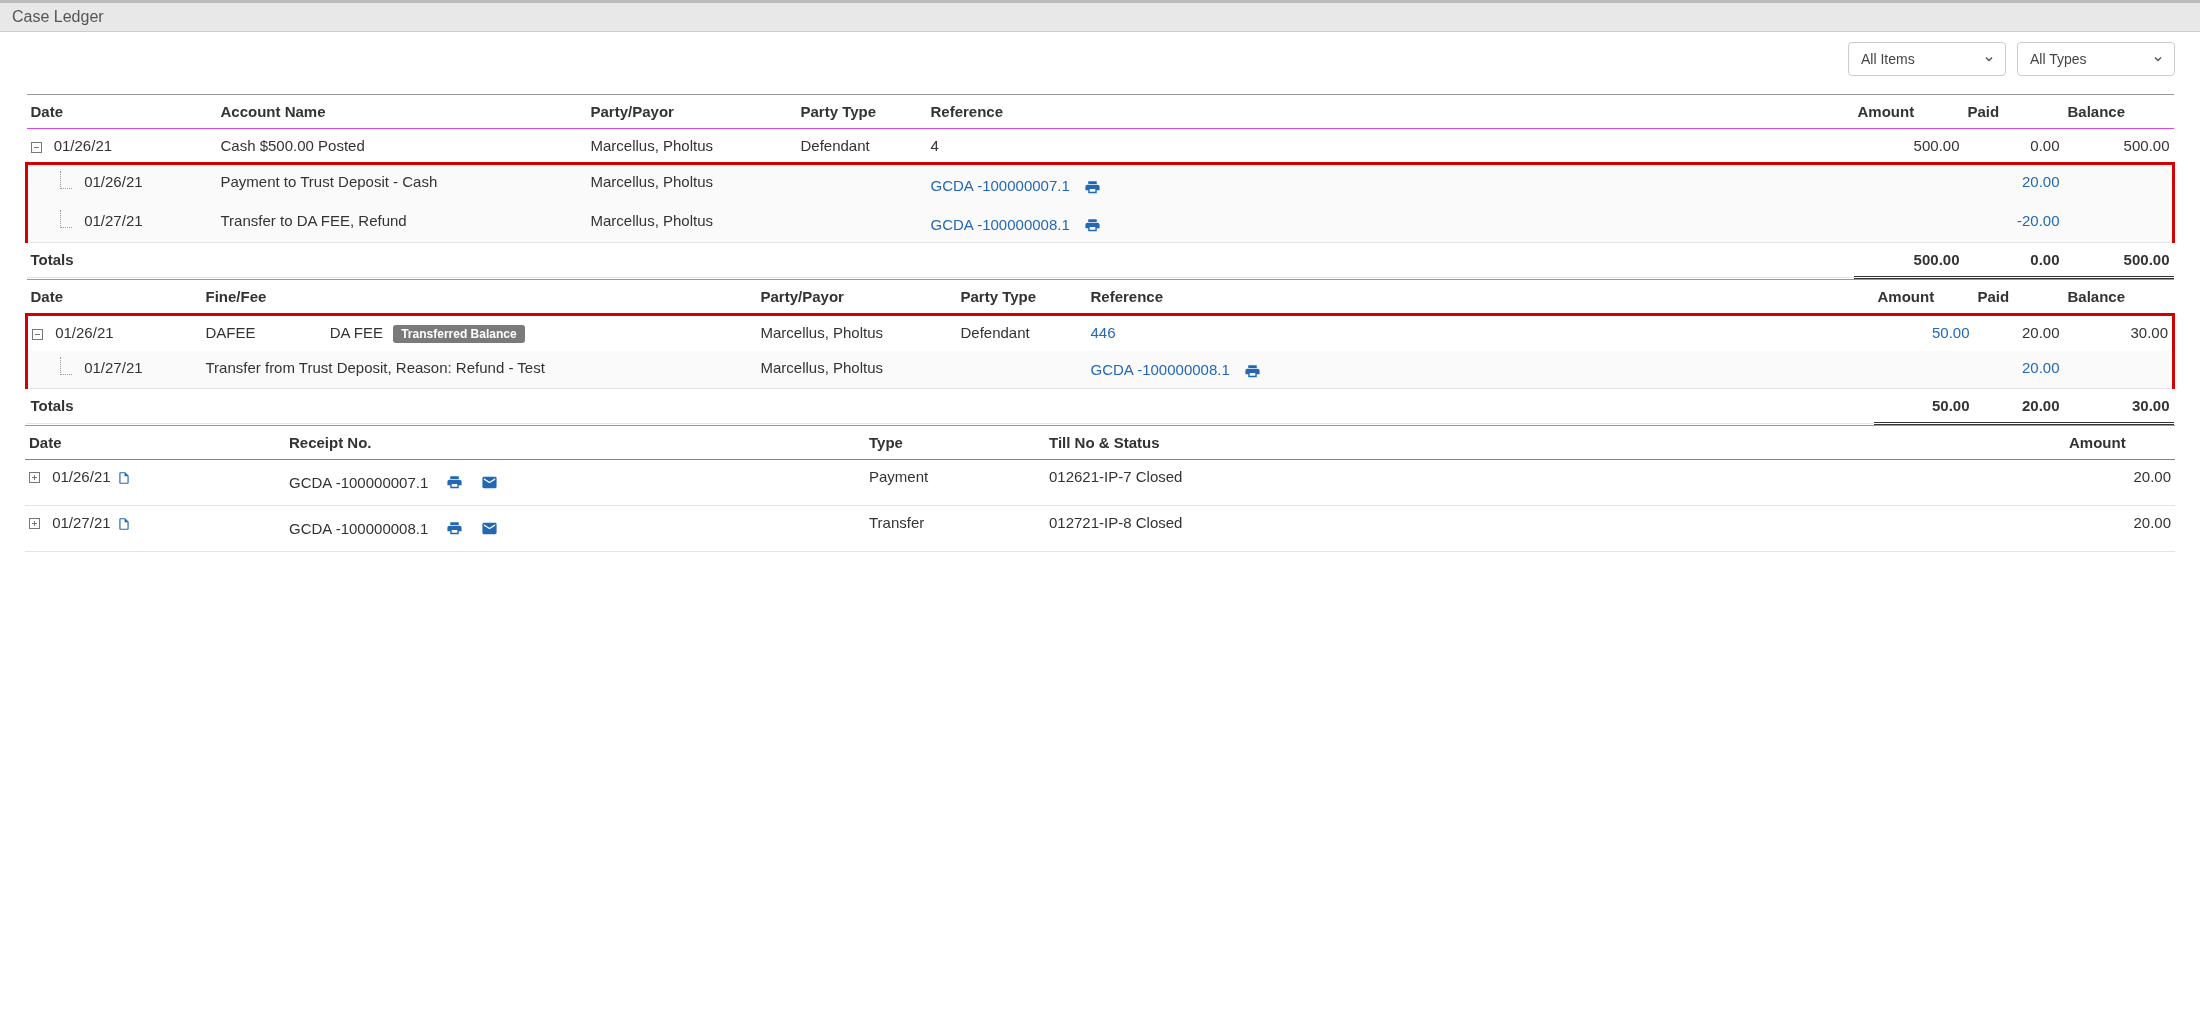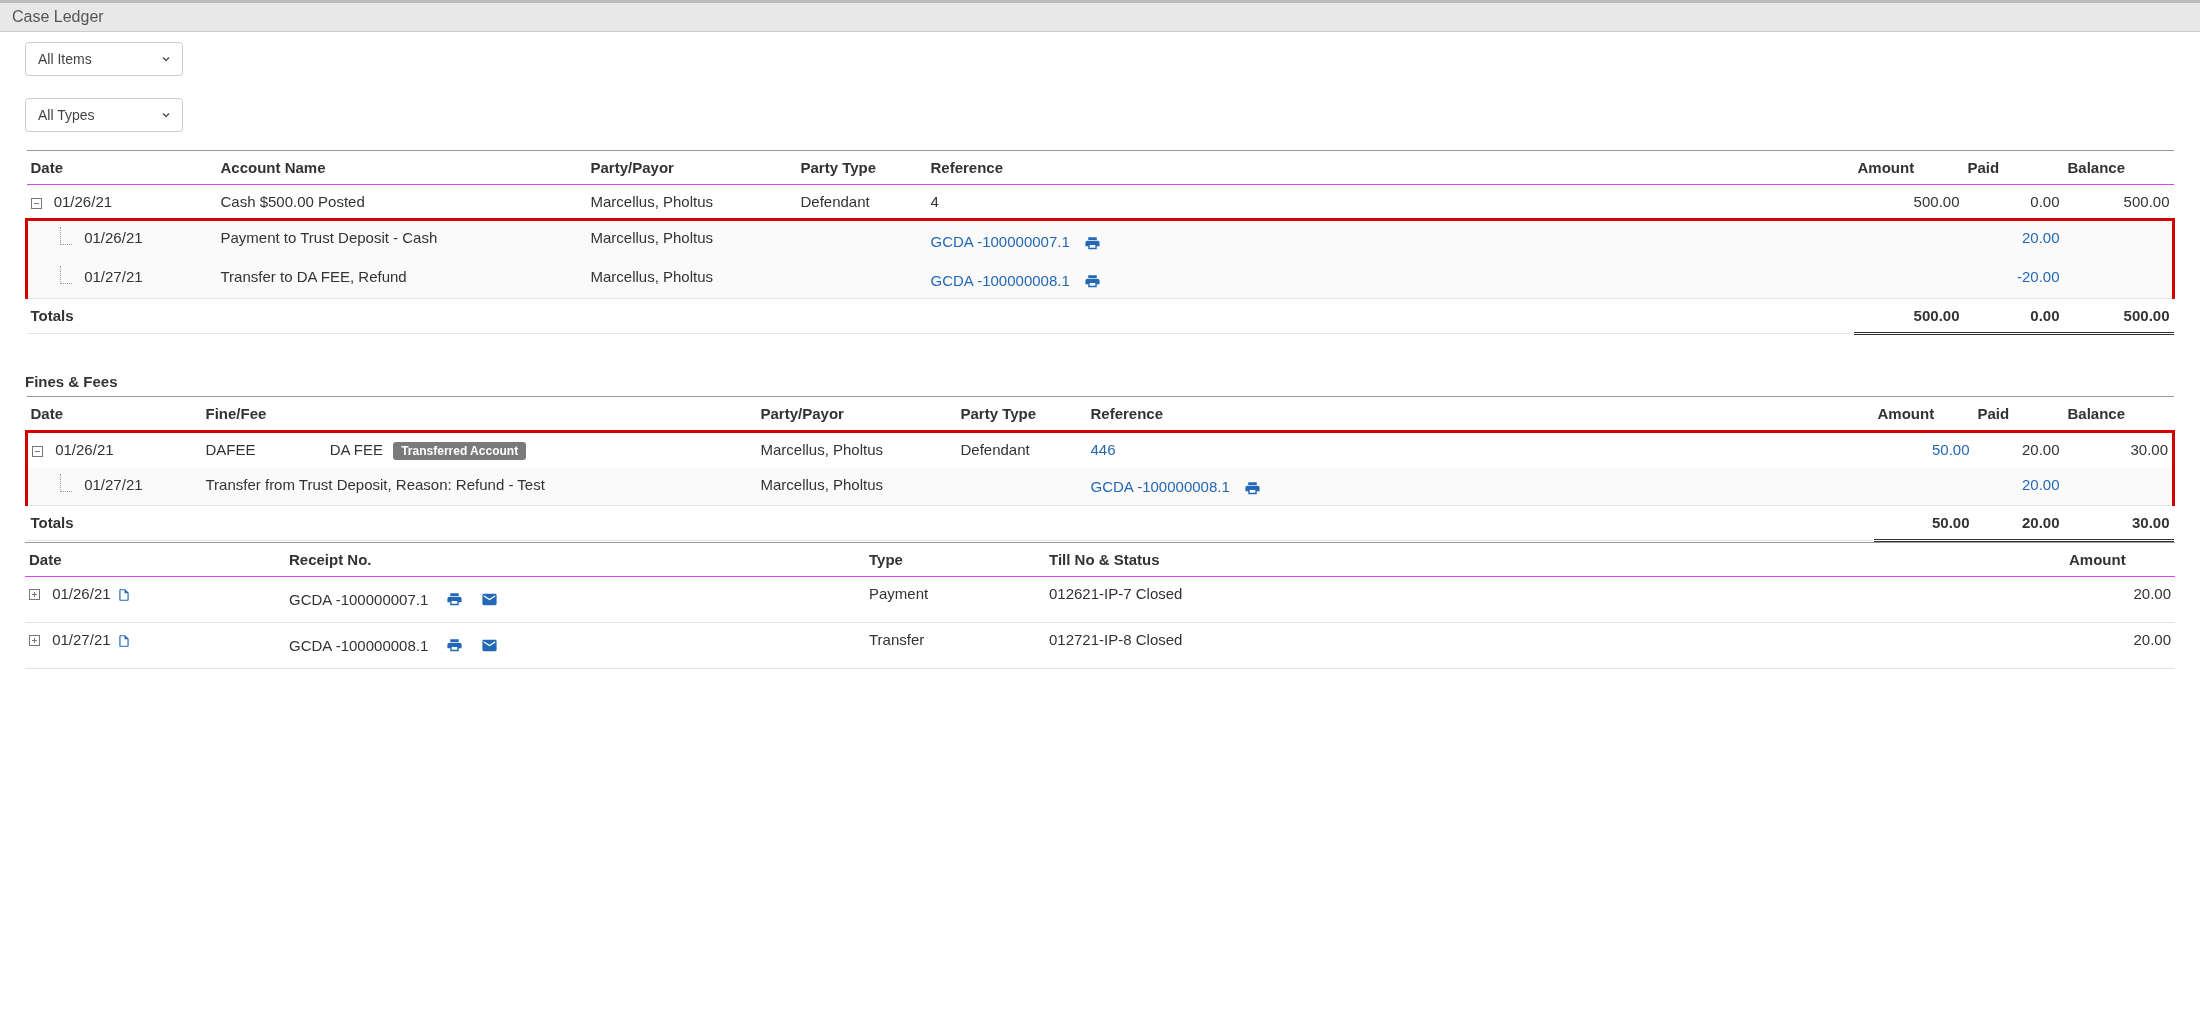--- a/index.html
+++ b/index.html
@@ -16,23 +16,22 @@
       padding: 5px 12px;
       font-size: 16px;
       color: #555;
     }
     .content {
       padding: 10px 25px 20px 25px;
     }
     .filters {
       display: flex;
       justify-content: flex-end;
-      gap: 22px;
+      gap: 11px;
       margin-bottom: 18px;
-      flex-direction: column;
     }
     .filter-select {
       position: relative;
       border: 1px solid #ccc;
       border-radius: 4px;
       padding: 8px 30px 8px 12px;
       font-size: 14px;
       color: #444;
       width: 158px;
       background: #fff;
@@ -257,21 +256,20 @@
           <td></td>
           <td></td>
           <td></td>
         <td class="num">500.00</td>
         <td class="num">0.00</td>
         <td class="num">500.00</td>
       </tr>
     </tbody>
   </table>
 
-  <div class="section-title" style="margin-top:38px;">Fines &amp; Fees</div>
   <table class="ledger">
     <colgroup>
       <col style="width:175px">
         <col style="width:555px">
         <col style="width:200px">
       <col style="width:130px">
         <col>
         <col style="width:100px">
       <col style="width:90px">
         <col style="width:110px">
@@ -290,21 +288,21 @@
     </thead>
     <tbody>
       <tr>
         <td class="highlight-box" style="border-right:none;border-bottom:none;">
           <span class="tree-icon minus"></span>
           <span>01/26/21</span>
         </td>
         <td class="highlight-box" style="border-left:none;border-right:none;border-bottom:none;">
           <span style="display:inline-block;width:120px;">DAFEE</span>
           <span>DA FEE</span>
-          <span class="badge">Transferred Account</span>
+          <span class="badge">Transferred Balance</span>
         </td>
         <td class="highlight-box" style="border-left:none;border-right:none;border-bottom:none;">Marcellus, Pholtus</td>
         <td class="highlight-box" style="border-left:none;border-right:none;border-bottom:none;">Defendant</td>
         <td class="highlight-box" style="border-left:none;border-right:none;border-bottom:none;">
           <span class="link">446</span>
         </td>
         <td class="num highlight-box" style="border-left:none;border-right:none;border-bottom:none;">
           <span class="link">50.00</span>
         </td>
         <td class="num highlight-box" style="border-left:none;border-right:none;border-bottom:none;">20.00</td>

